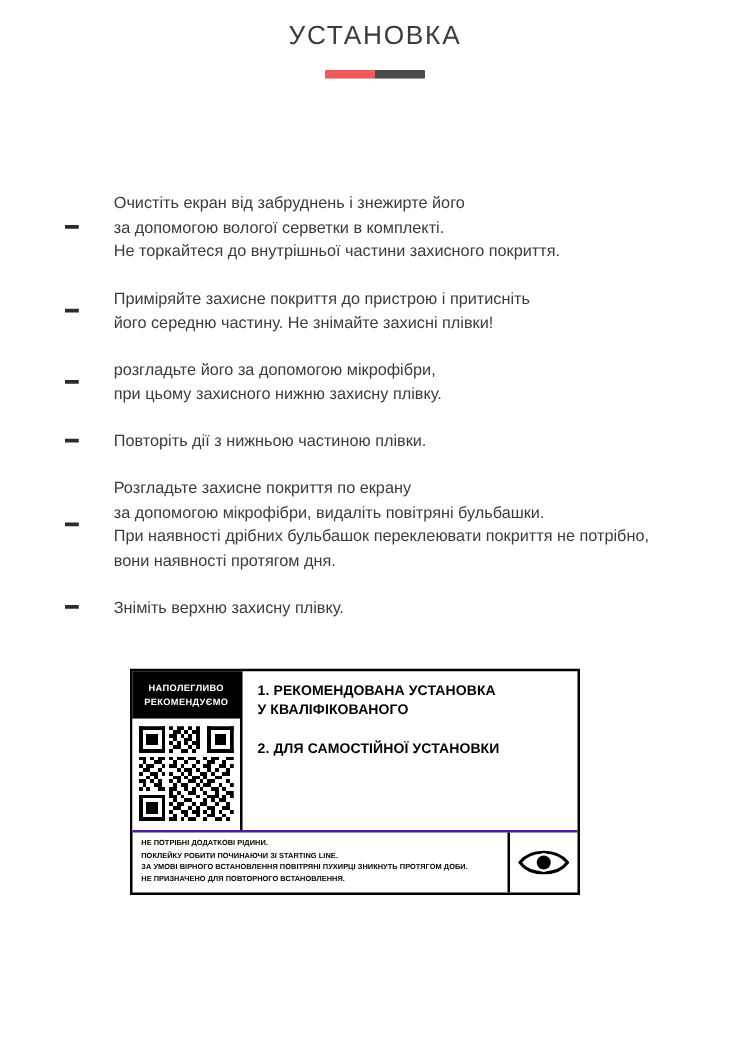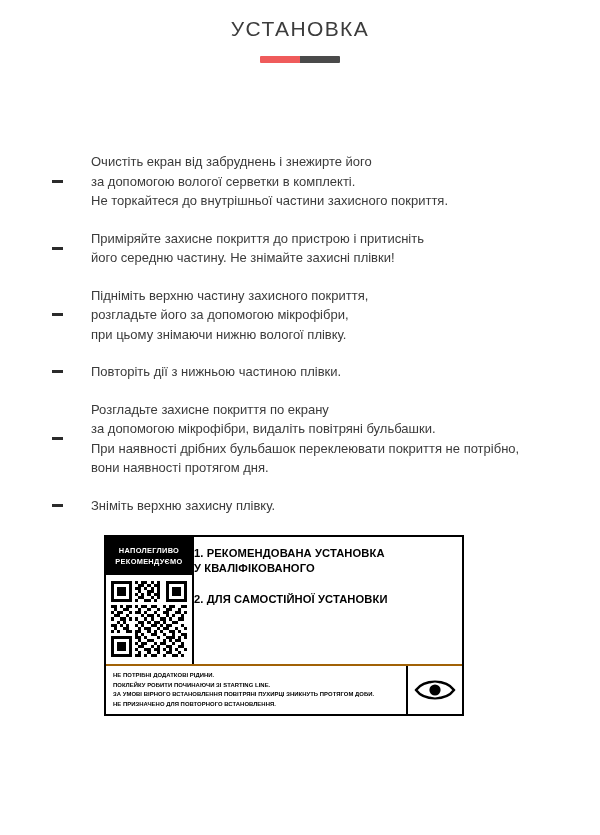--- a/index.html
+++ b/index.html
@@ -78,21 +78,21 @@
     top: 535px;
     width: 360px;
     border: 2px solid #000000;
     background: #ffffff;
     box-sizing: border-box;
     font-family: "Liberation Sans", "DejaVu Sans", sans-serif;
     color: #000000;
   }
   .card-top {
     display: flex;
-    border-bottom: 2px solid #a16207;
+    border-bottom: 2px solid #4c1d95;
   }
   .card-left {
     flex: 0 0 88px;
     border-right: 2px solid #000000;
     box-sizing: border-box;
   }
   .badge {
     background: #000000;
     color: #ffffff;
     text-align: center;
@@ -106,21 +106,21 @@
     padding: 6px 5px 7px 5px;
     display: flex;
     justify-content: center;
     align-items: center;
     background: #ffffff;
   }
   .qr-wrap svg { display: block; }
 
   .card-right {
     flex: 1 1 auto;
-    padding: 9px 10px 8px 0;
+    padding: 9px 10px 8px 12px;
     box-sizing: border-box;
   }
   .card-item {
     font-size: 11.2px;
     font-weight: bold;
     line-height: 15px;
     letter-spacing: 0.1px;
   }
   .card-item.second { margin-top: 16px; }
   .card-item .ci-line { white-space: nowrap; }
@@ -174,23 +174,22 @@
     <li class="step">
       <span class="step-dash"></span>
       <div class="step-lines">
         <div class="step-line">Приміряйте захисне покриття до пристрою і притисніть</div>
         <div class="step-line">його середню частину. Не знімайте захисні плівки!</div>
       </div>
     </li>
     <li class="step">
       <span class="step-dash"></span>
       <div class="step-lines">
-        <div class="step-line">Підніміть верхню частину захисного покриття,</div>
         <div class="step-line">розгладьте його за допомогою мікрофібри,</div>
-        <div class="step-line">при цьому знімаючи нижню вологої плівку.</div>
+        <div class="step-line">при цьому захисного нижню захисну плівку.</div>
       </div>
     </li>
     <li class="step">
       <span class="step-dash"></span>
       <div class="step-lines">
         <div class="step-line">Повторіть дії з нижньою частиною плівки.</div>
       </div>
     </li>
     <li class="step">
       <span class="step-dash"></span>

